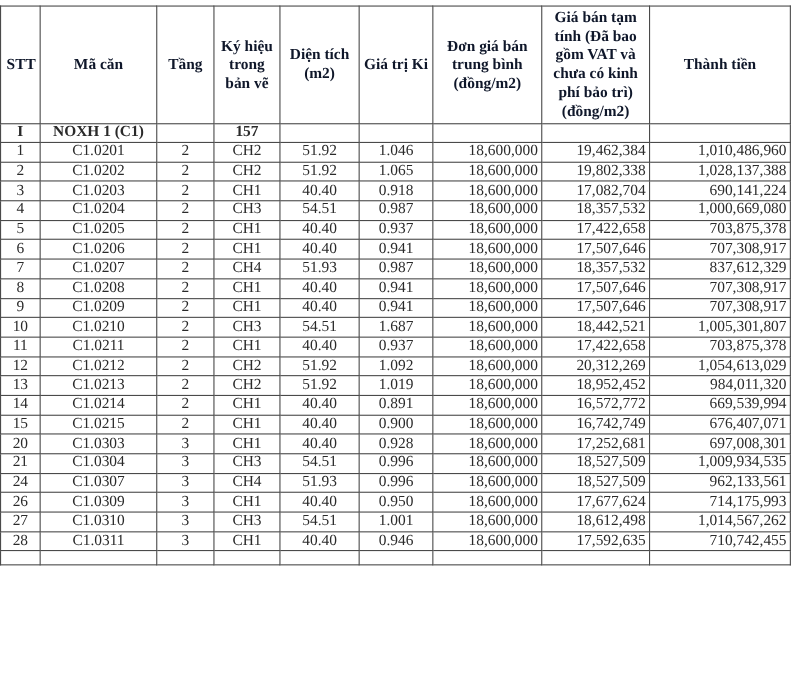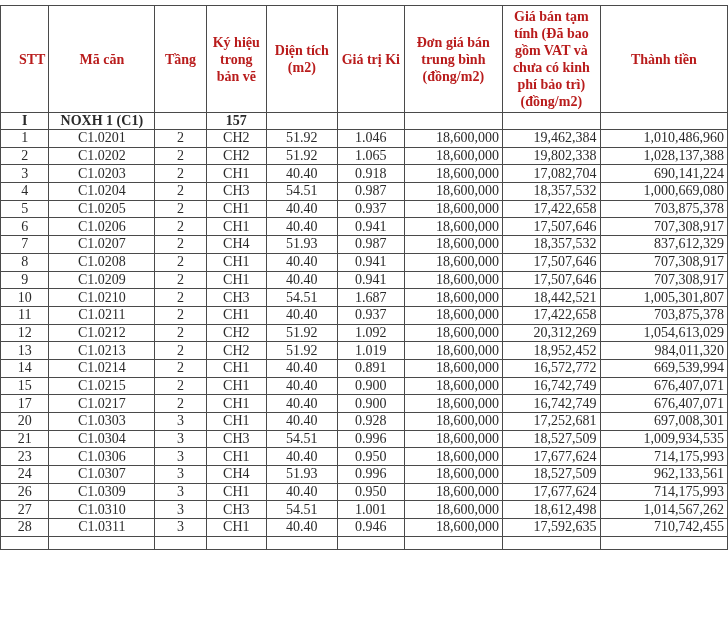--- a/index.html
+++ b/index.html
@@ -21,23 +21,23 @@
     overflow: hidden;
   }
   th {
     font-weight: bold;
     font-size: 14px;
     line-height: 17px;
     height: 106px;
     text-align: center;
     vertical-align: middle;
     white-space: normal;
-    color: #b91c1c;
+    color: #0f172a;
   }
-  .hdr-stt { text-align: left; padding-left: 18px; }
+  .hdr-stt { text-align: left; padding-left: 5px; }
   tr.section td { font-weight: bold; height: 16px; }
   .c { text-align: center; }
   .r { text-align: right; }
   .cut td { height: 12px; color: transparent; }
 </style>
 </head>
 <body>
 
 <div class="page">
   <table>
@@ -236,62 +236,40 @@
           <td class="c">C1.0215</td>
           <td class="c">2</td>
           <td class="c">CH1</td>
           <td class="c">40.40</td>
           <td class="c">0.900</td>
           <td class="r">18,600,000</td>
           <td class="r">16,742,749</td>
           <td class="r">676,407,071</td>
         </tr>
         <tr>
-          <td class="c">17</td>
-          <td class="c">C1.0217</td>
-          <td class="c">2</td>
-          <td class="c">CH1</td>
-          <td class="c">40.40</td>
-          <td class="c">0.900</td>
-          <td class="r">18,600,000</td>
-          <td class="r">16,742,749</td>
-          <td class="r">676,407,071</td>
-        </tr>
-        <tr>
           <td class="c">20</td>
           <td class="c">C1.0303</td>
           <td class="c">3</td>
           <td class="c">CH1</td>
           <td class="c">40.40</td>
           <td class="c">0.928</td>
           <td class="r">18,600,000</td>
           <td class="r">17,252,681</td>
           <td class="r">697,008,301</td>
         </tr>
         <tr>
           <td class="c">21</td>
           <td class="c">C1.0304</td>
           <td class="c">3</td>
           <td class="c">CH3</td>
           <td class="c">54.51</td>
           <td class="c">0.996</td>
           <td class="r">18,600,000</td>
           <td class="r">18,527,509</td>
           <td class="r">1,009,934,535</td>
-        </tr>
-        <tr>
-          <td class="c">23</td>
-          <td class="c">C1.0306</td>
-          <td class="c">3</td>
-          <td class="c">CH1</td>
-          <td class="c">40.40</td>
-          <td class="c">0.950</td>
-          <td class="r">18,600,000</td>
-          <td class="r">17,677,624</td>
-          <td class="r">714,175,993</td>
         </tr>
         <tr>
           <td class="c">24</td>
           <td class="c">C1.0307</td>
           <td class="c">3</td>
           <td class="c">CH4</td>
           <td class="c">51.93</td>
           <td class="c">0.996</td>
           <td class="r">18,600,000</td>
           <td class="r">18,527,509</td>

